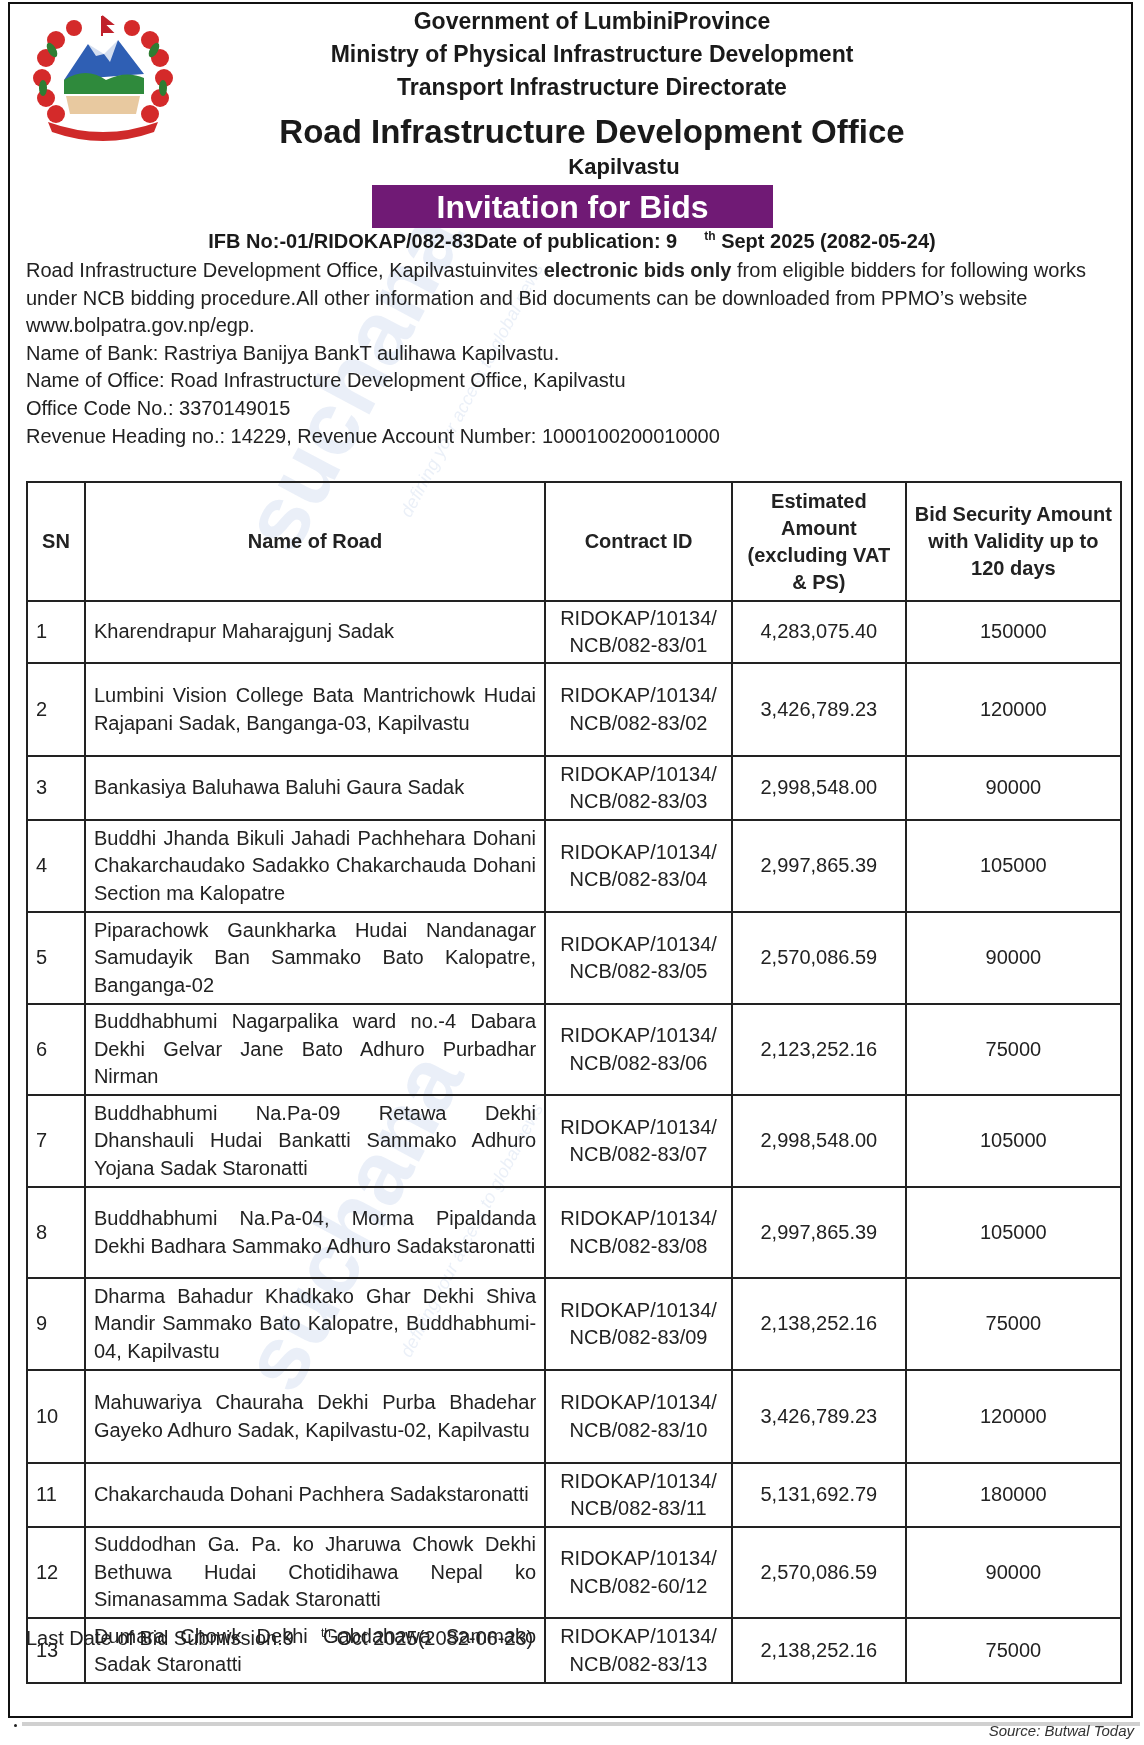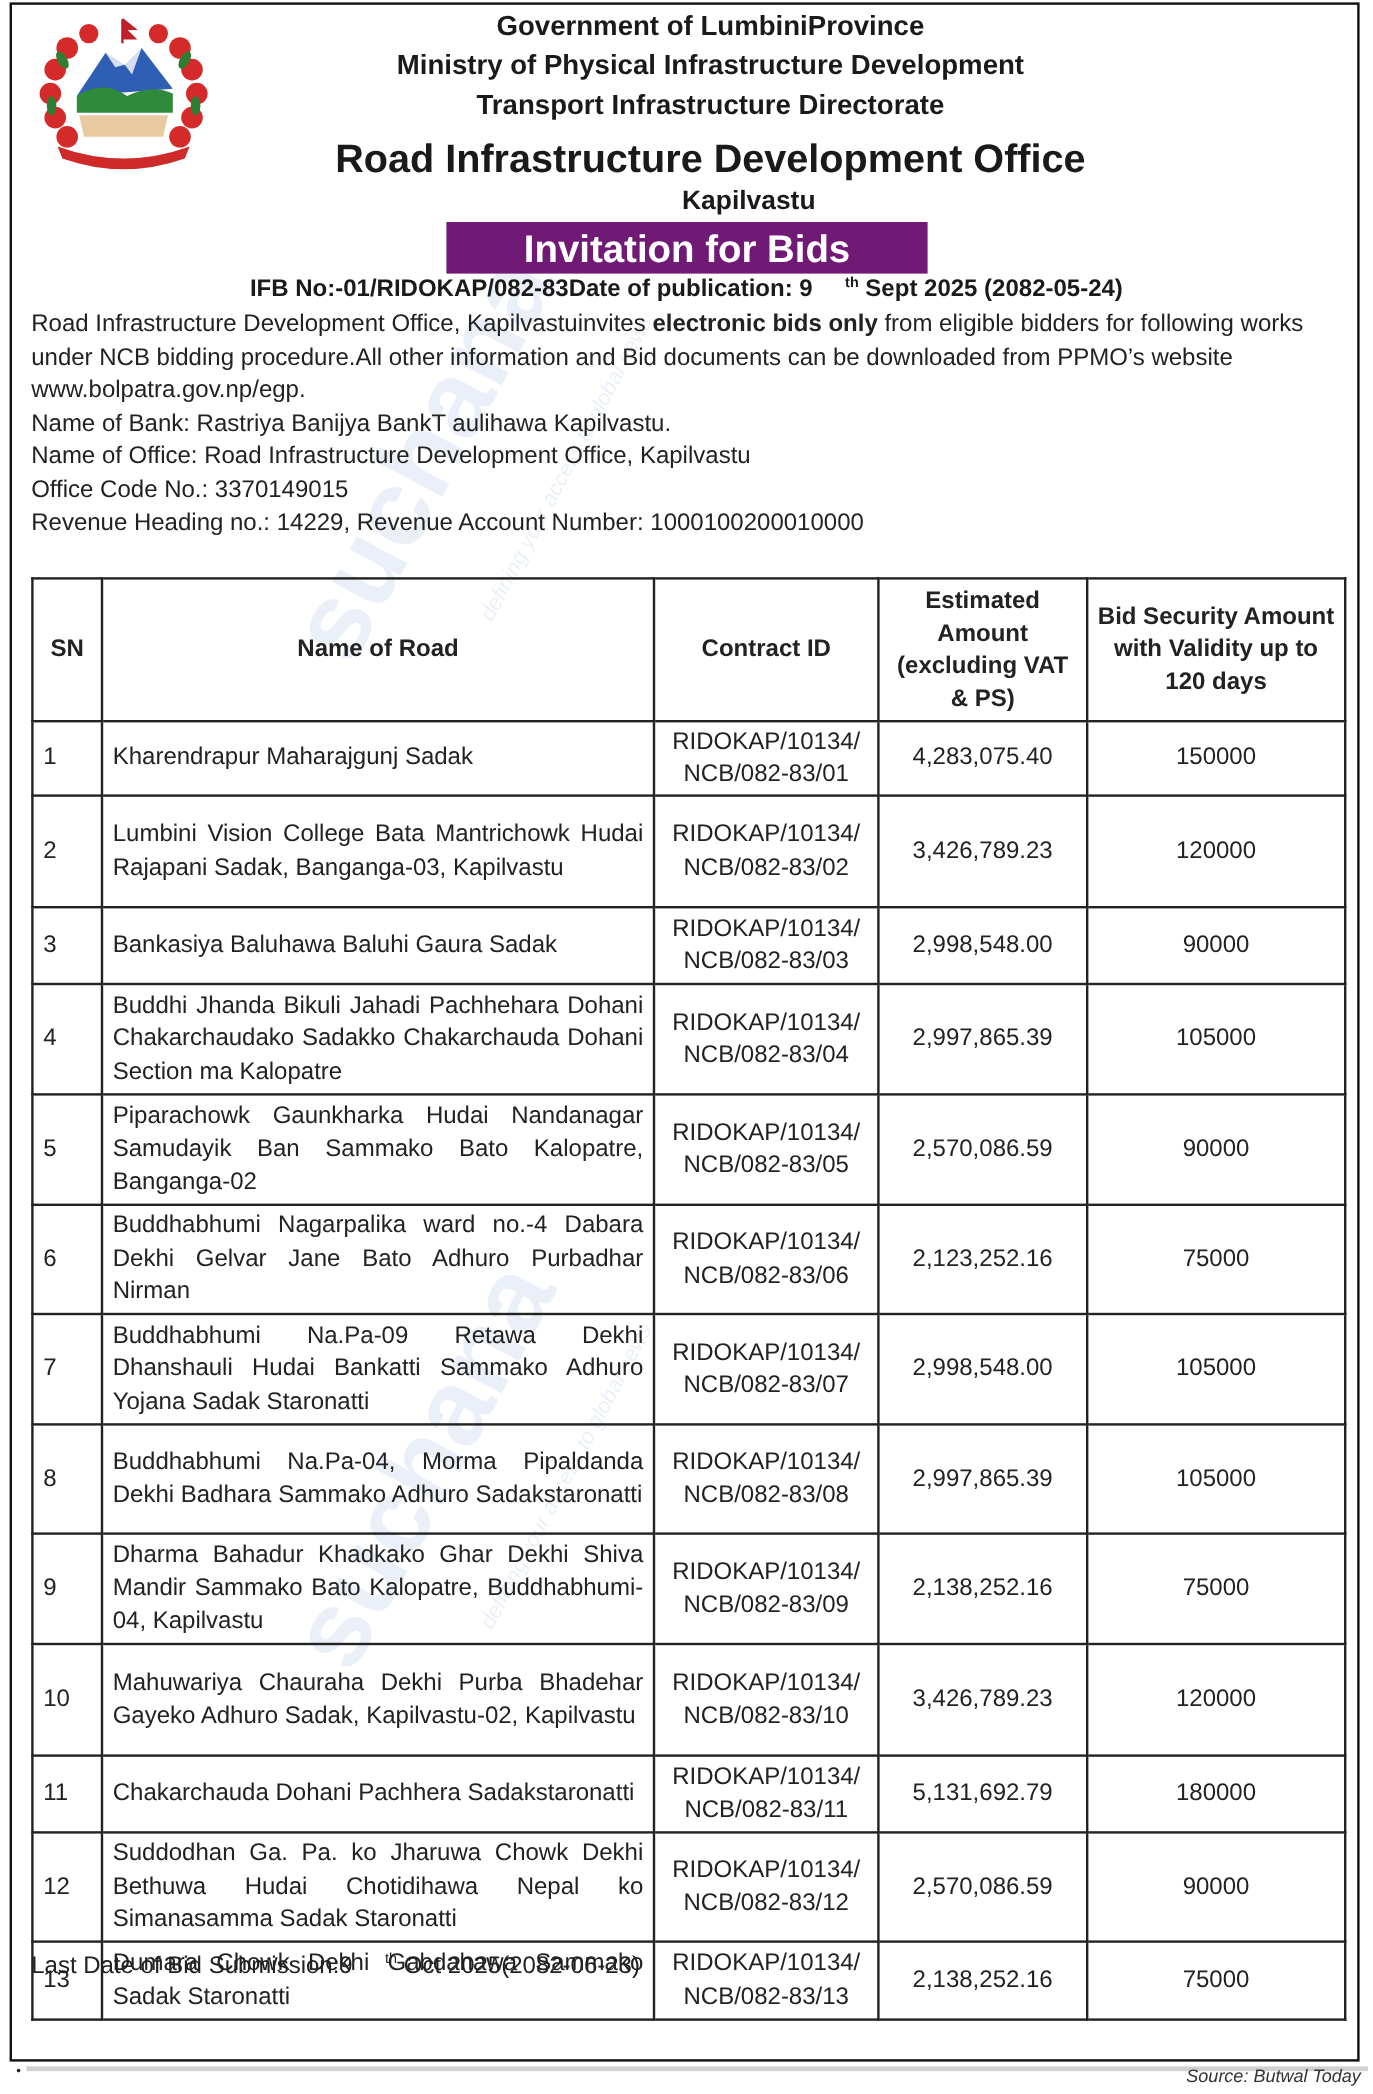--- a/index.html
+++ b/index.html
@@ -180,21 +180,21 @@
       <tr style="height: 64px;">
         <td class="sn">11</td>
         <td class="name">Chakarchauda Dohani Pachhera Sadakstaronatti</td>
         <td class="cid"><span>RIDOKAP/10134/</span><br><span>NCB/082-83/11</span></td>
         <td class="amt">5,131,692.79</td>
         <td class="sec">180000</td>
       </tr>
       <tr style="height: 91px;">
         <td class="sn">12</td>
         <td class="name">Suddodhan Ga. Pa. ko Jharuwa Chowk Dekhi Bethuwa Hudai Chotidihawa Nepal ko Simanasamma Sadak Staronatti</td>
-        <td class="cid"><span>RIDOKAP/10134/</span><br><span>NCB/082-83/12</span></td>
+        <td class="cid"><span>RIDOKAP/10134/</span><br><span>NCB/082-60/12</span></td>
         <td class="amt">2,570,086.59</td>
         <td class="sec">90000</td>
       </tr>
       <tr style="height: 65px;">
         <td class="sn">13</td>
         <td class="name">Dumara Chowk Dekhi Gabdahawa Sammako Sadak Staronatti</td>
         <td class="cid"><span>RIDOKAP/10134/</span><br><span>NCB/082-83/13</span></td>
         <td class="amt">2,138,252.16</td>
         <td class="sec">75000</td>
       </tr>

